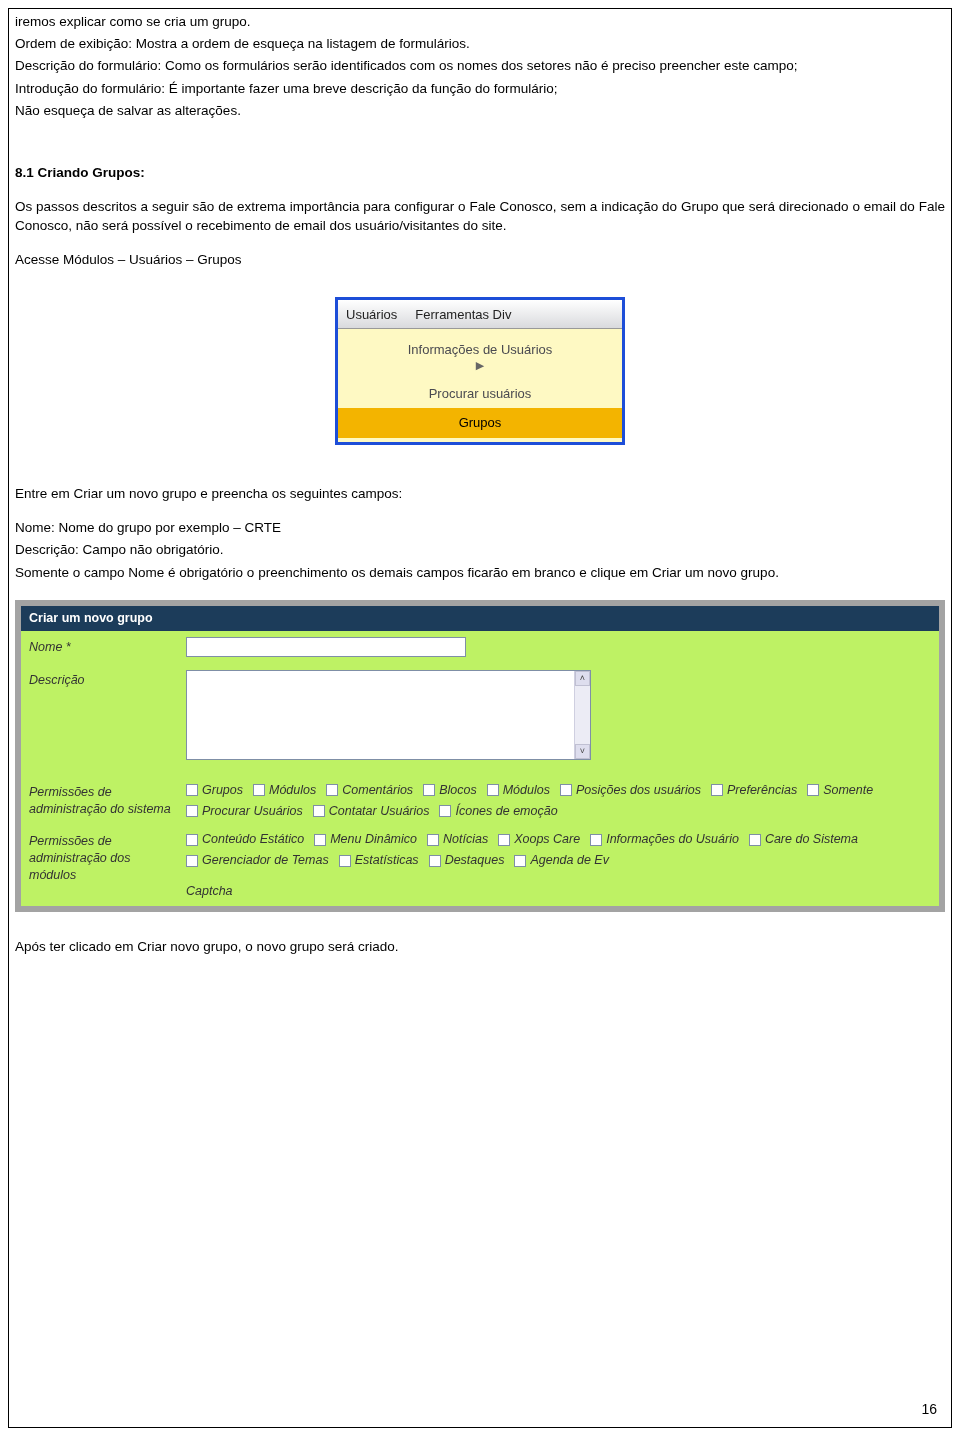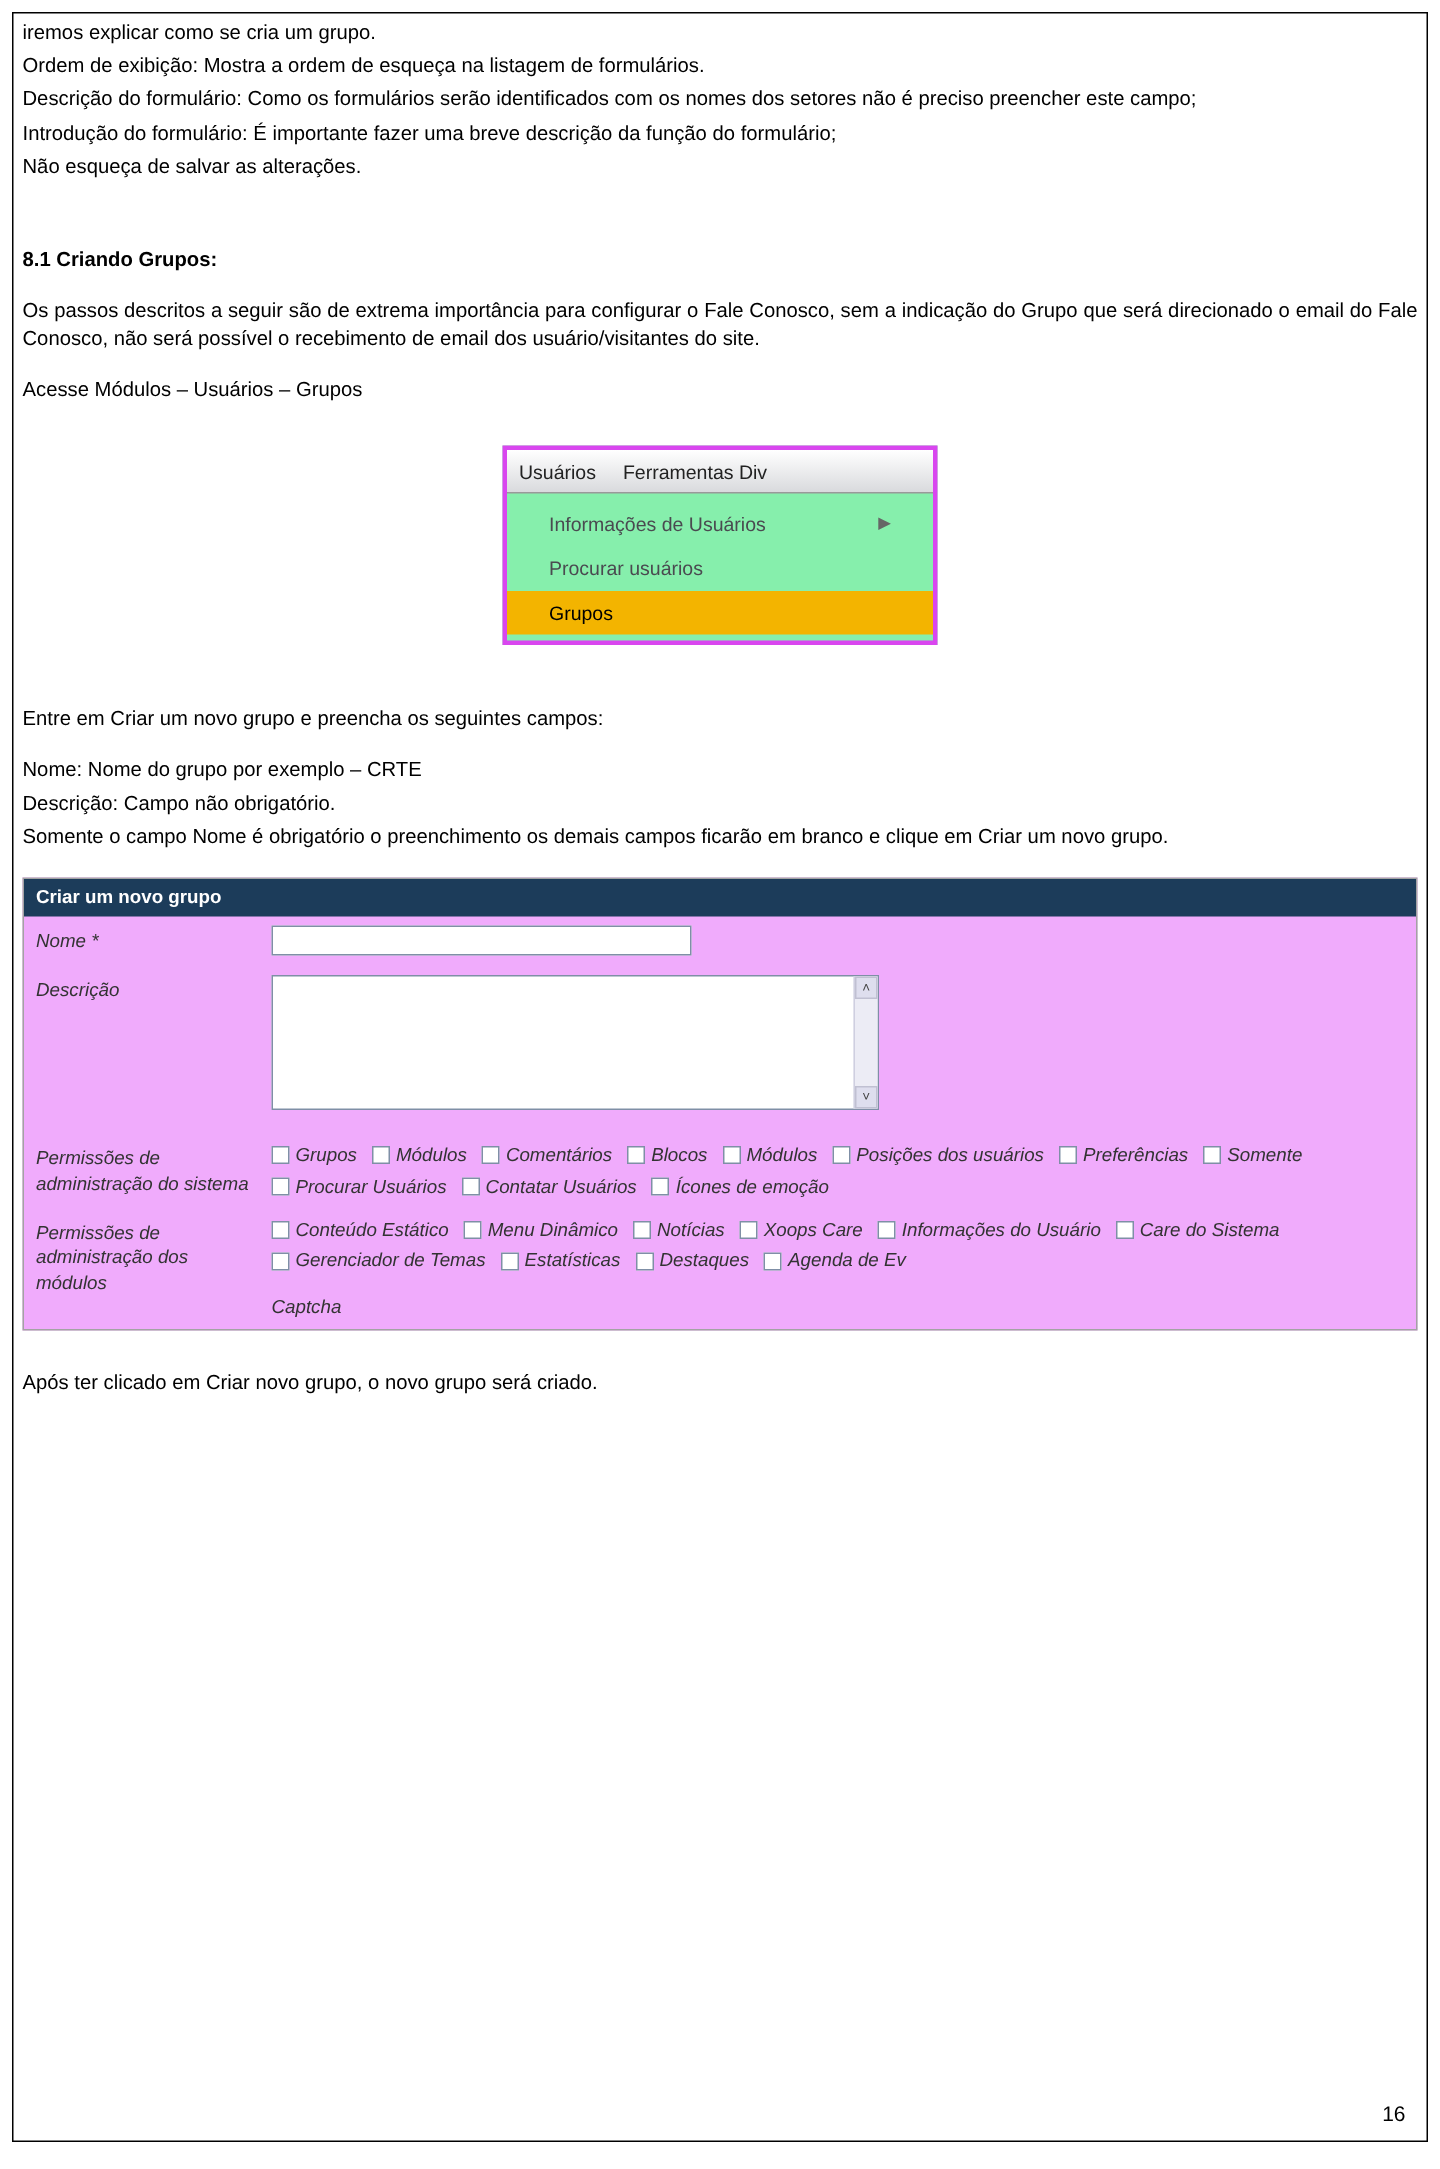--- a/index.html
+++ b/index.html
@@ -13,54 +13,55 @@
     padding: 8px 8px 20px 8px;
     line-height: 1.35;
   }
   .content-block { border: 1px solid #000; padding: 4px 6px 30px 6px; min-height: 1420px; position: relative; }
   .para { margin-bottom: 4px; text-align: justify; }
   .spacer { height: 28px; }
   .spacer-sm { height: 12px; }
   .bold { font-weight: bold; }
   .menu-img-wrap { display: flex; justify-content: center; margin: 28px 0 40px 0; }
   .menu-img {
-    border: 3px solid #d946ef;
+    border: 3px solid #1d4ed8;
     width: 290px;
-    background: #86efac;
+    background: #fef9c3;
     font-family: Arial, sans-serif;
   }
   .menu-tabs {
     background: linear-gradient(#fff,#d9dadd);
     border-bottom: 1px solid #999;
     padding: 4px 6px 0 6px;
     font-size: 13px;
     color: #222;
     display: flex;
     gap: 14px;
   }
   .menu-tabs .t { padding: 2px 2px 4px 2px; }
   .submenu { padding: 6px 0 4px 0; }
   .submenu-row {
-    padding: 6px 28px;
+    padding: 6px 8px;
     font-size: 13px;
     color: #4a4a50;
     display: flex;
     align-items: center;
     justify-content: space-between;
+    flex-direction: column;
   }
   .submenu-row.hl {
     background: #f3b400;
     color: #000;
   }
   .caret { font-size: 11px; color: #666; }
   .form-img-wrap { margin: 18px 0 26px 0; }
   .form-box {
-    border: 1px solid #a3a3a3;
+    border: 6px solid #a3a3a3;
     width: 100%;
-    background: #f0abfc;
+    background: #bef264;
     font-size: 12.5px;
   }
   .form-title {
     background: #1c3c5a;
     color: #fff;
     font-weight: bold;
     padding: 4px 8px;
     font-size: 12.5px;
   }
   .form-row { display: flex; align-items: flex-start; padding: 0; font-style: italic; }

